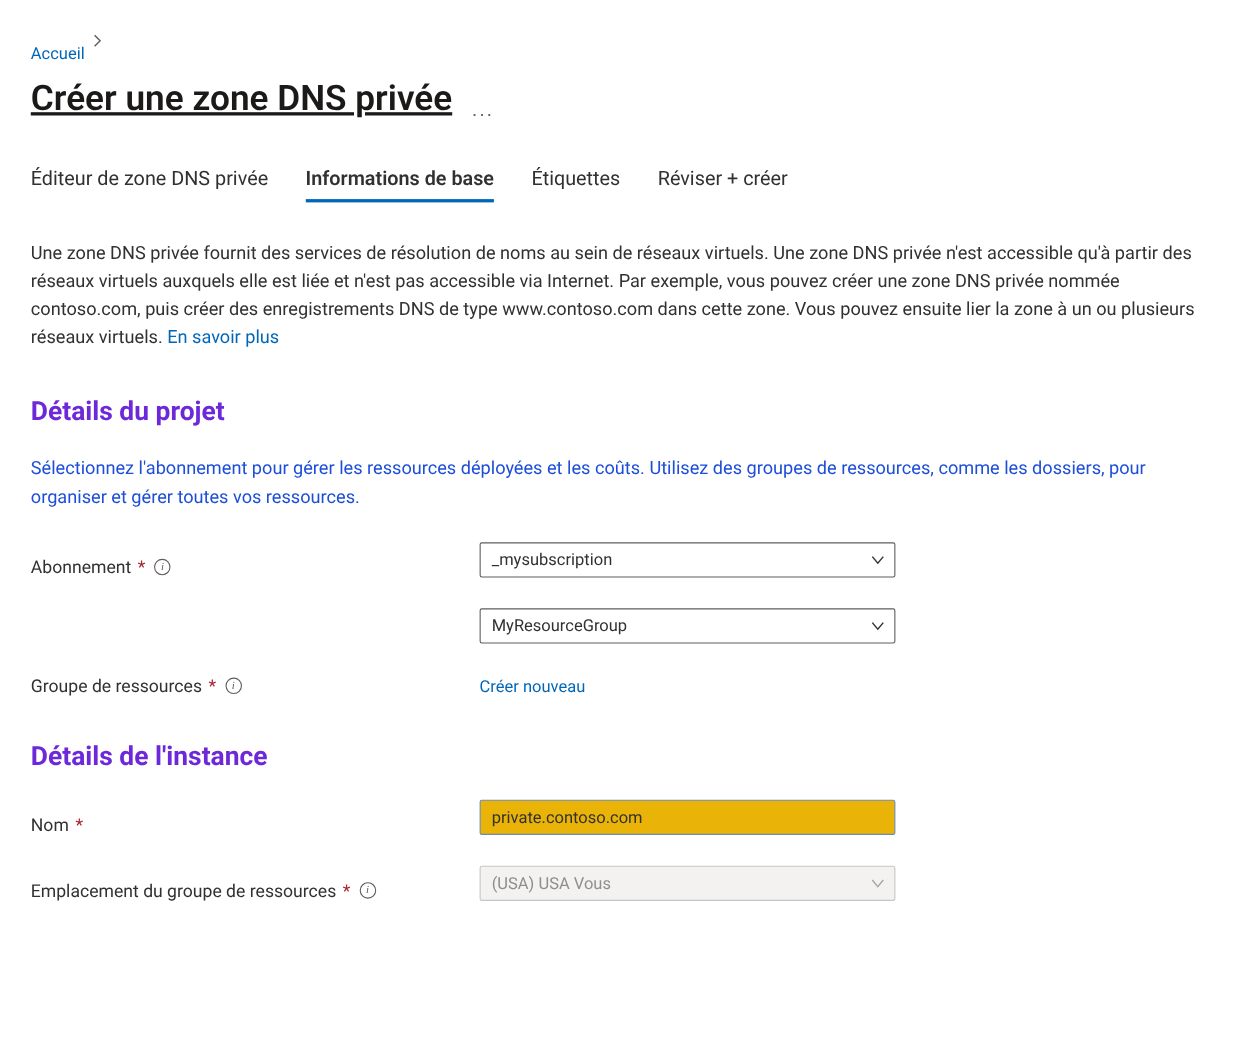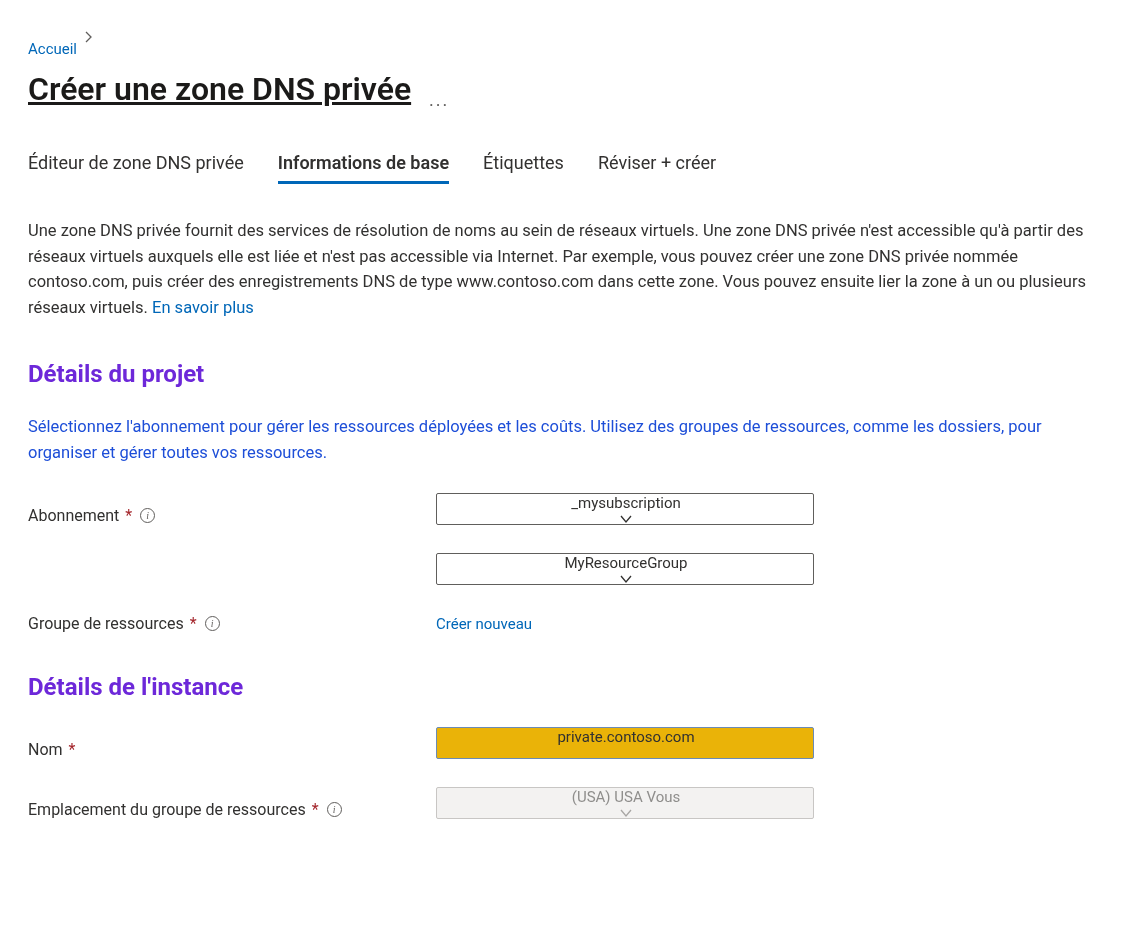--- a/index.html
+++ b/index.html
@@ -121,21 +121,20 @@
       border: 1px solid #605e5c;
       border-radius: 2px;
       background: #fff;
       display: flex;
       align-items: center;
       justify-content: space-between;
       padding: 0 8px 0 10px;
       font-size: 15px;
       color: #323130;
       cursor: pointer;
-      flex-direction: column;
     }
     .dropdown.disabled {
       background: #f3f2f1;
       color: #8f8e8c;
       border-color: #c8c6c4;
       cursor: default;
     }
     .dropdown .chev-down {
       width: 14px; height: 14px;
     }

